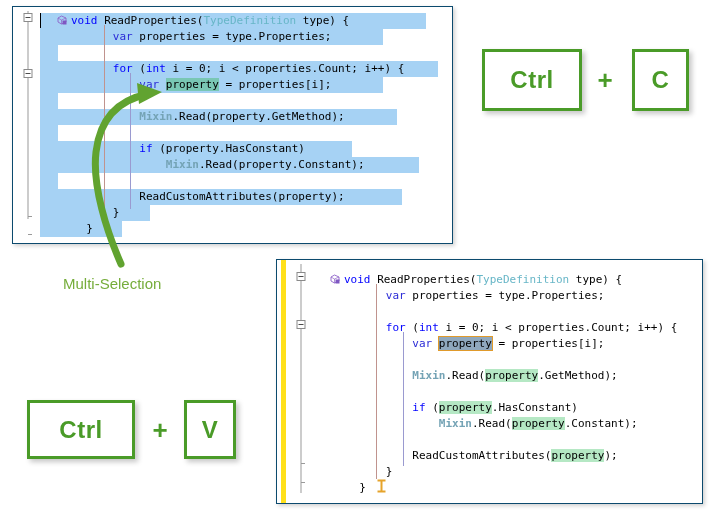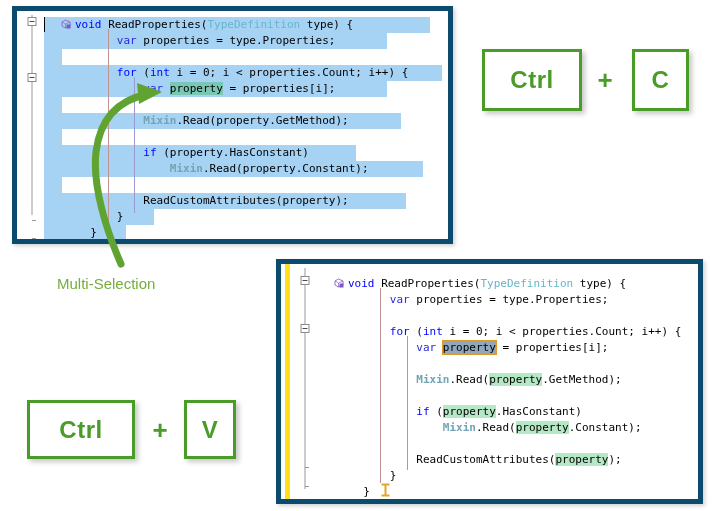--- a/index.html
+++ b/index.html
@@ -8,21 +8,21 @@
     background:#ffffff;
     font-family:"Liberation Sans", sans-serif;
     position:relative;
     overflow:hidden;
   }
 
   
   .editor{
     position:absolute;
     background:#ffffff;
-    border:5px solid #0c4a6e;
+    border:1px solid #0c4a6e;
     box-shadow:2px 2px 4px rgba(0,0,0,0.18);
     box-sizing:border-box;
     overflow:hidden;
   }
   .editor-inner{position:relative;width:100%;height:100%;}
 
   
   .changebar{
     position:absolute;top:0;bottom:0;width:5px;background:#ffe01a;
   }
@@ -249,13 +249,13 @@
 </div>
 <div class="keycap" style="left:184px;top:400px;width:52px;height:59px;font-size:24px;">
   <span>V</span>
 </div>
 
 <svg class="arrow-svg" style="left:0;top:0;width:713px;height:511px;" viewBox="0 0 713 511">
   <path d="M121,264 C107,232 92,186 96,152 C100,118 118,100 148,94" fill="none" stroke="#61a330" stroke-width="7" stroke-linecap="round"></path>
   <path d="M137,83 L162,92 L139,104 Z" fill="#61a330"></path>
 </svg>
 
-<div class="annot" style="left:57px;top:275px;text-align:center;">Multi-Selection</div>
+<div class="annot" style="left:63px;top:275px;text-align:center;">Multi-Selection</div>
 
 </body></html>

